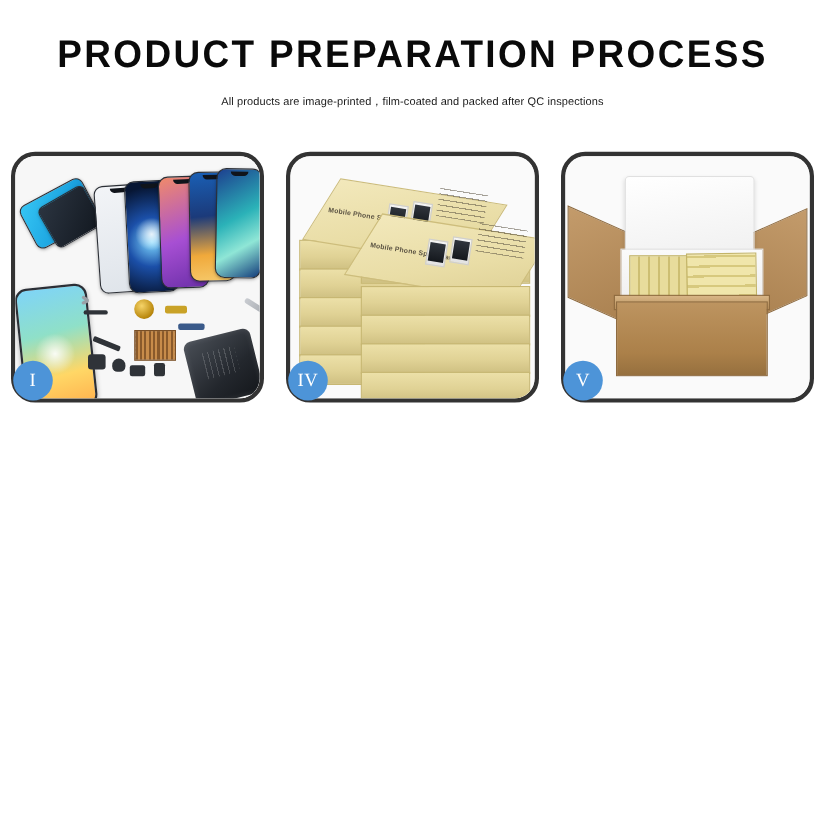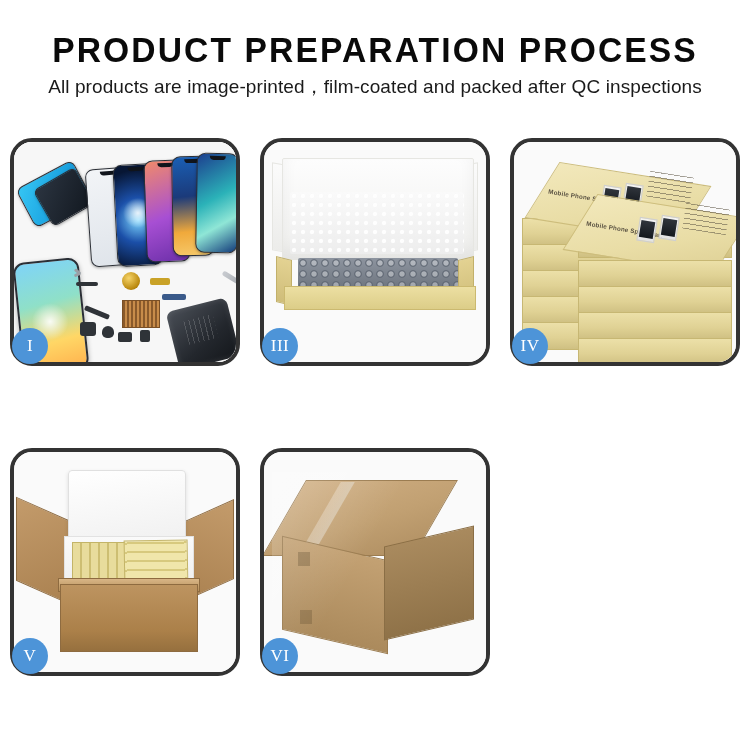--- a/index.html
+++ b/index.html
@@ -26,25 +26,25 @@
     font-size: 35px;
     font-weight: 700;
     letter-spacing: 2.2px;
     color: #0a0a0a;
     line-height: 1.15;
     white-space: nowrap;
     transform: scaleX(0.96);
   }
   .subtitle {
     font-family: "Liberation Sans", sans-serif;
-    font-size: 19px;
+    font-size: 10px;
     font-weight: 400;
     color: #1a1a1a;
     letter-spacing: 0.1px;
-    margin-top: 4px;
+    margin-top: 15px;
     white-space: nowrap;
   }
 
   .grid {
     position: absolute;
     left: 10px;
     top: 138px;
     width: 730px;
     display: grid;
     grid-template-columns: repeat(3, 230px);
@@ -424,34 +424,20 @@
         <div class="pt-back"></div>
         <div class="pt-driver"></div>
         <div class="pt-scr1"></div>
         <div class="pt-scr2"></div>
       </div>
     </div>
     <div class="badge">I</div>
   </div>
 
 
-  <div class="panel">
-    <div class="panel-inner">
-      <div class="b3-lidflapL"></div>
-      <div class="b3-lidflapR"></div>
-      <div class="b3-lid"></div>
-      <div class="b3-foam"></div>
-      <div class="b3-trayL"></div>
-      <div class="b3-trayR"></div>
-      <div class="b3-tray"></div>
-      <div class="b3-contents"></div>
-      <div class="b3-trayfront"></div>
-    </div>
-    <div class="badge">III</div>
-  </div>
 
   <div class="panel">
     <div class="panel-inner">
       <div class="stack">
         <div class="sslab" style="left:2px;  top:58px;  width:112px;"></div>
         <div class="sslab" style="left:2px;  top:84px;  width:112px;"></div>
         <div class="sslab" style="left:2px;  top:110px; width:112px;"></div>
         <div class="sslab" style="left:2px;  top:136px; width:112px;"></div>
         <div class="sslab" style="left:2px;  top:162px; width:112px;"></div>
 
@@ -484,26 +470,14 @@
       <div class="c5-lid"></div>
       <div class="c5-foam"></div>
       <div class="c5-boxes"></div>
       <div class="c5-boxes2"></div>
       <div class="c5-rim"></div>
       <div class="c5-body"></div>
     </div>
     <div class="badge">V</div>
   </div>
 
-  <div class="panel">
-    <div class="panel-inner">
-      <div class="c6-top"></div>
-      <div class="c6-tape"></div>
-      <div class="c6-face"></div>
-      <div class="c6-side"></div>
-      <div class="c6-seam"></div>
-      <div class="c6-seam2"></div>
-      <div class="c6-wrap"></div>
-    </div>
-    <div class="badge">VI</div>
-  </div>
 
 </div>
 
 </body></html>

